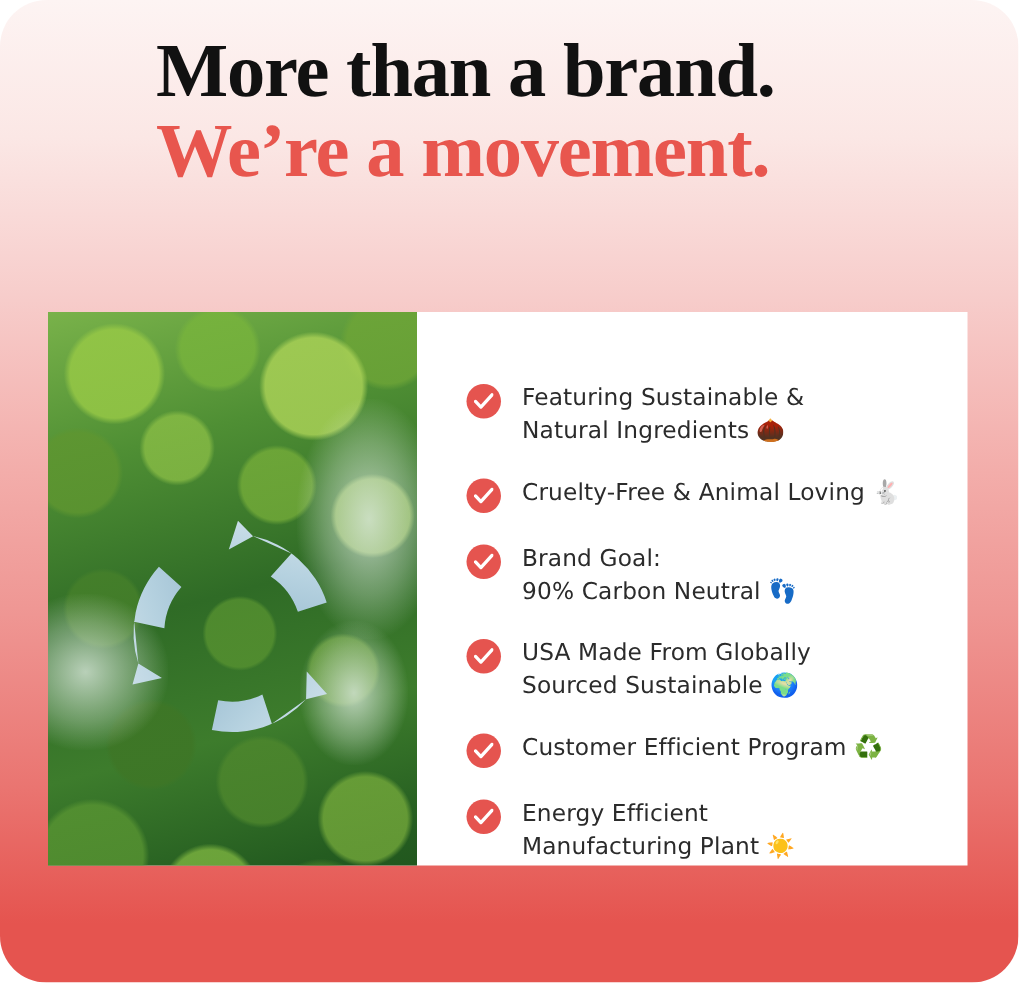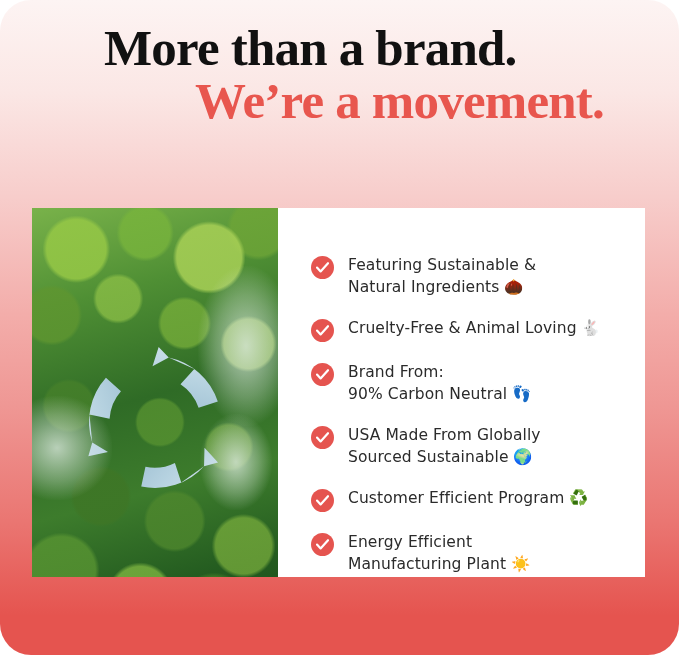--- a/index.html
+++ b/index.html
@@ -39,21 +39,21 @@
   }
   .headline-line {
     font-family: "Liberation Serif", "DejaVu Serif", serif;
     font-weight: bold;
     font-size: 51px;
     line-height: 53px;
     letter-spacing: -0.8px;
     white-space: nowrap;
   }
   .headline-line-1 { color: #111111; }
-  .headline-line-2 { color: #e8564e; text-align: right; }
+  .headline-line-2 { color: #e8564e; }
 
   
   #card {
     position: absolute;
     left: 32px;
     top: 208px;
     width: 613px;
     height: 369px;
     background: #ffffff;
     display: flex;
@@ -212,21 +212,21 @@
         </span>
       </div>
 
       <div class="feature-item">
         <span class="check-badge">
           <svg viewBox="0 0 13 11" xmlns="http://www.w3.org/2000/svg">
             <path d="M1 5.6 L4.6 9.4 L12 1.2" fill="none" stroke="#ffffff" stroke-width="2.2" stroke-linecap="round" stroke-linejoin="round"></path>
           </svg>
         </span>
         <span class="feature-text">
-          <span>Brand From:</span><br>
+          <span>Brand Goal:</span><br>
           <span>90% Carbon Neutral 👣</span>
         </span>
       </div>
 
       <div class="feature-item">
         <span class="check-badge">
           <svg viewBox="0 0 13 11" xmlns="http://www.w3.org/2000/svg">
             <path d="M1 5.6 L4.6 9.4 L12 1.2" fill="none" stroke="#ffffff" stroke-width="2.2" stroke-linecap="round" stroke-linejoin="round"></path>
           </svg>
         </span>

